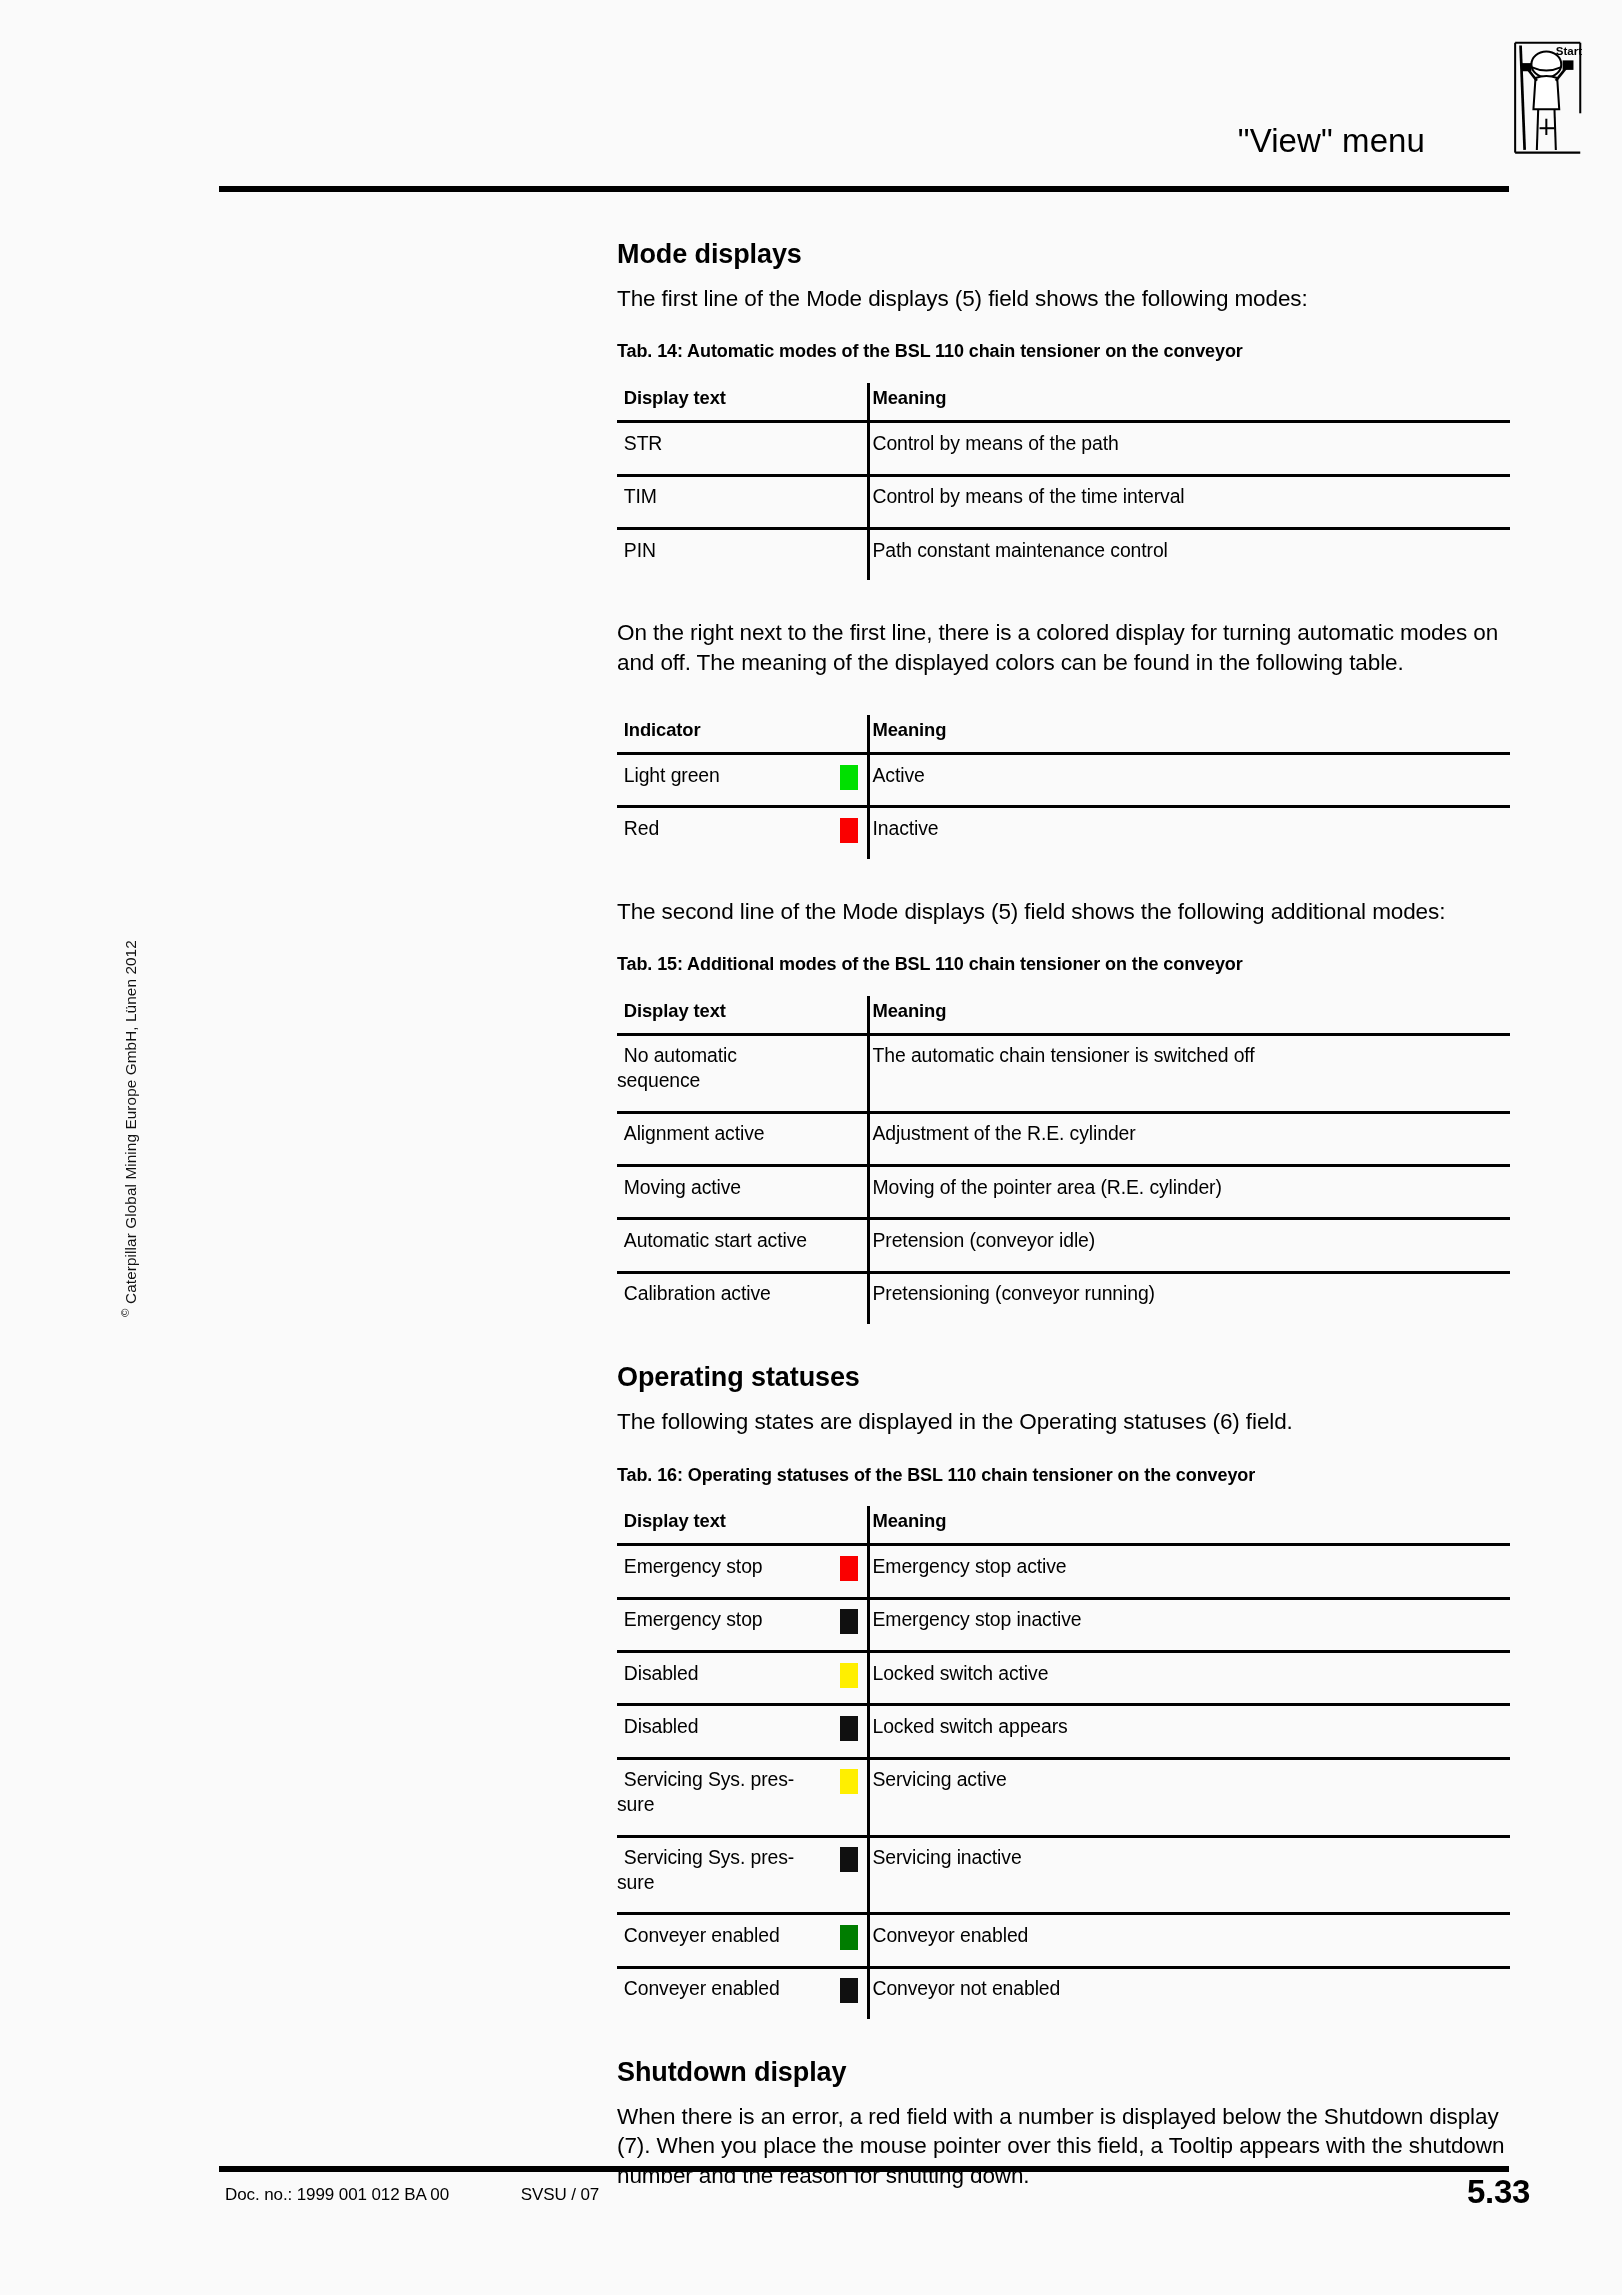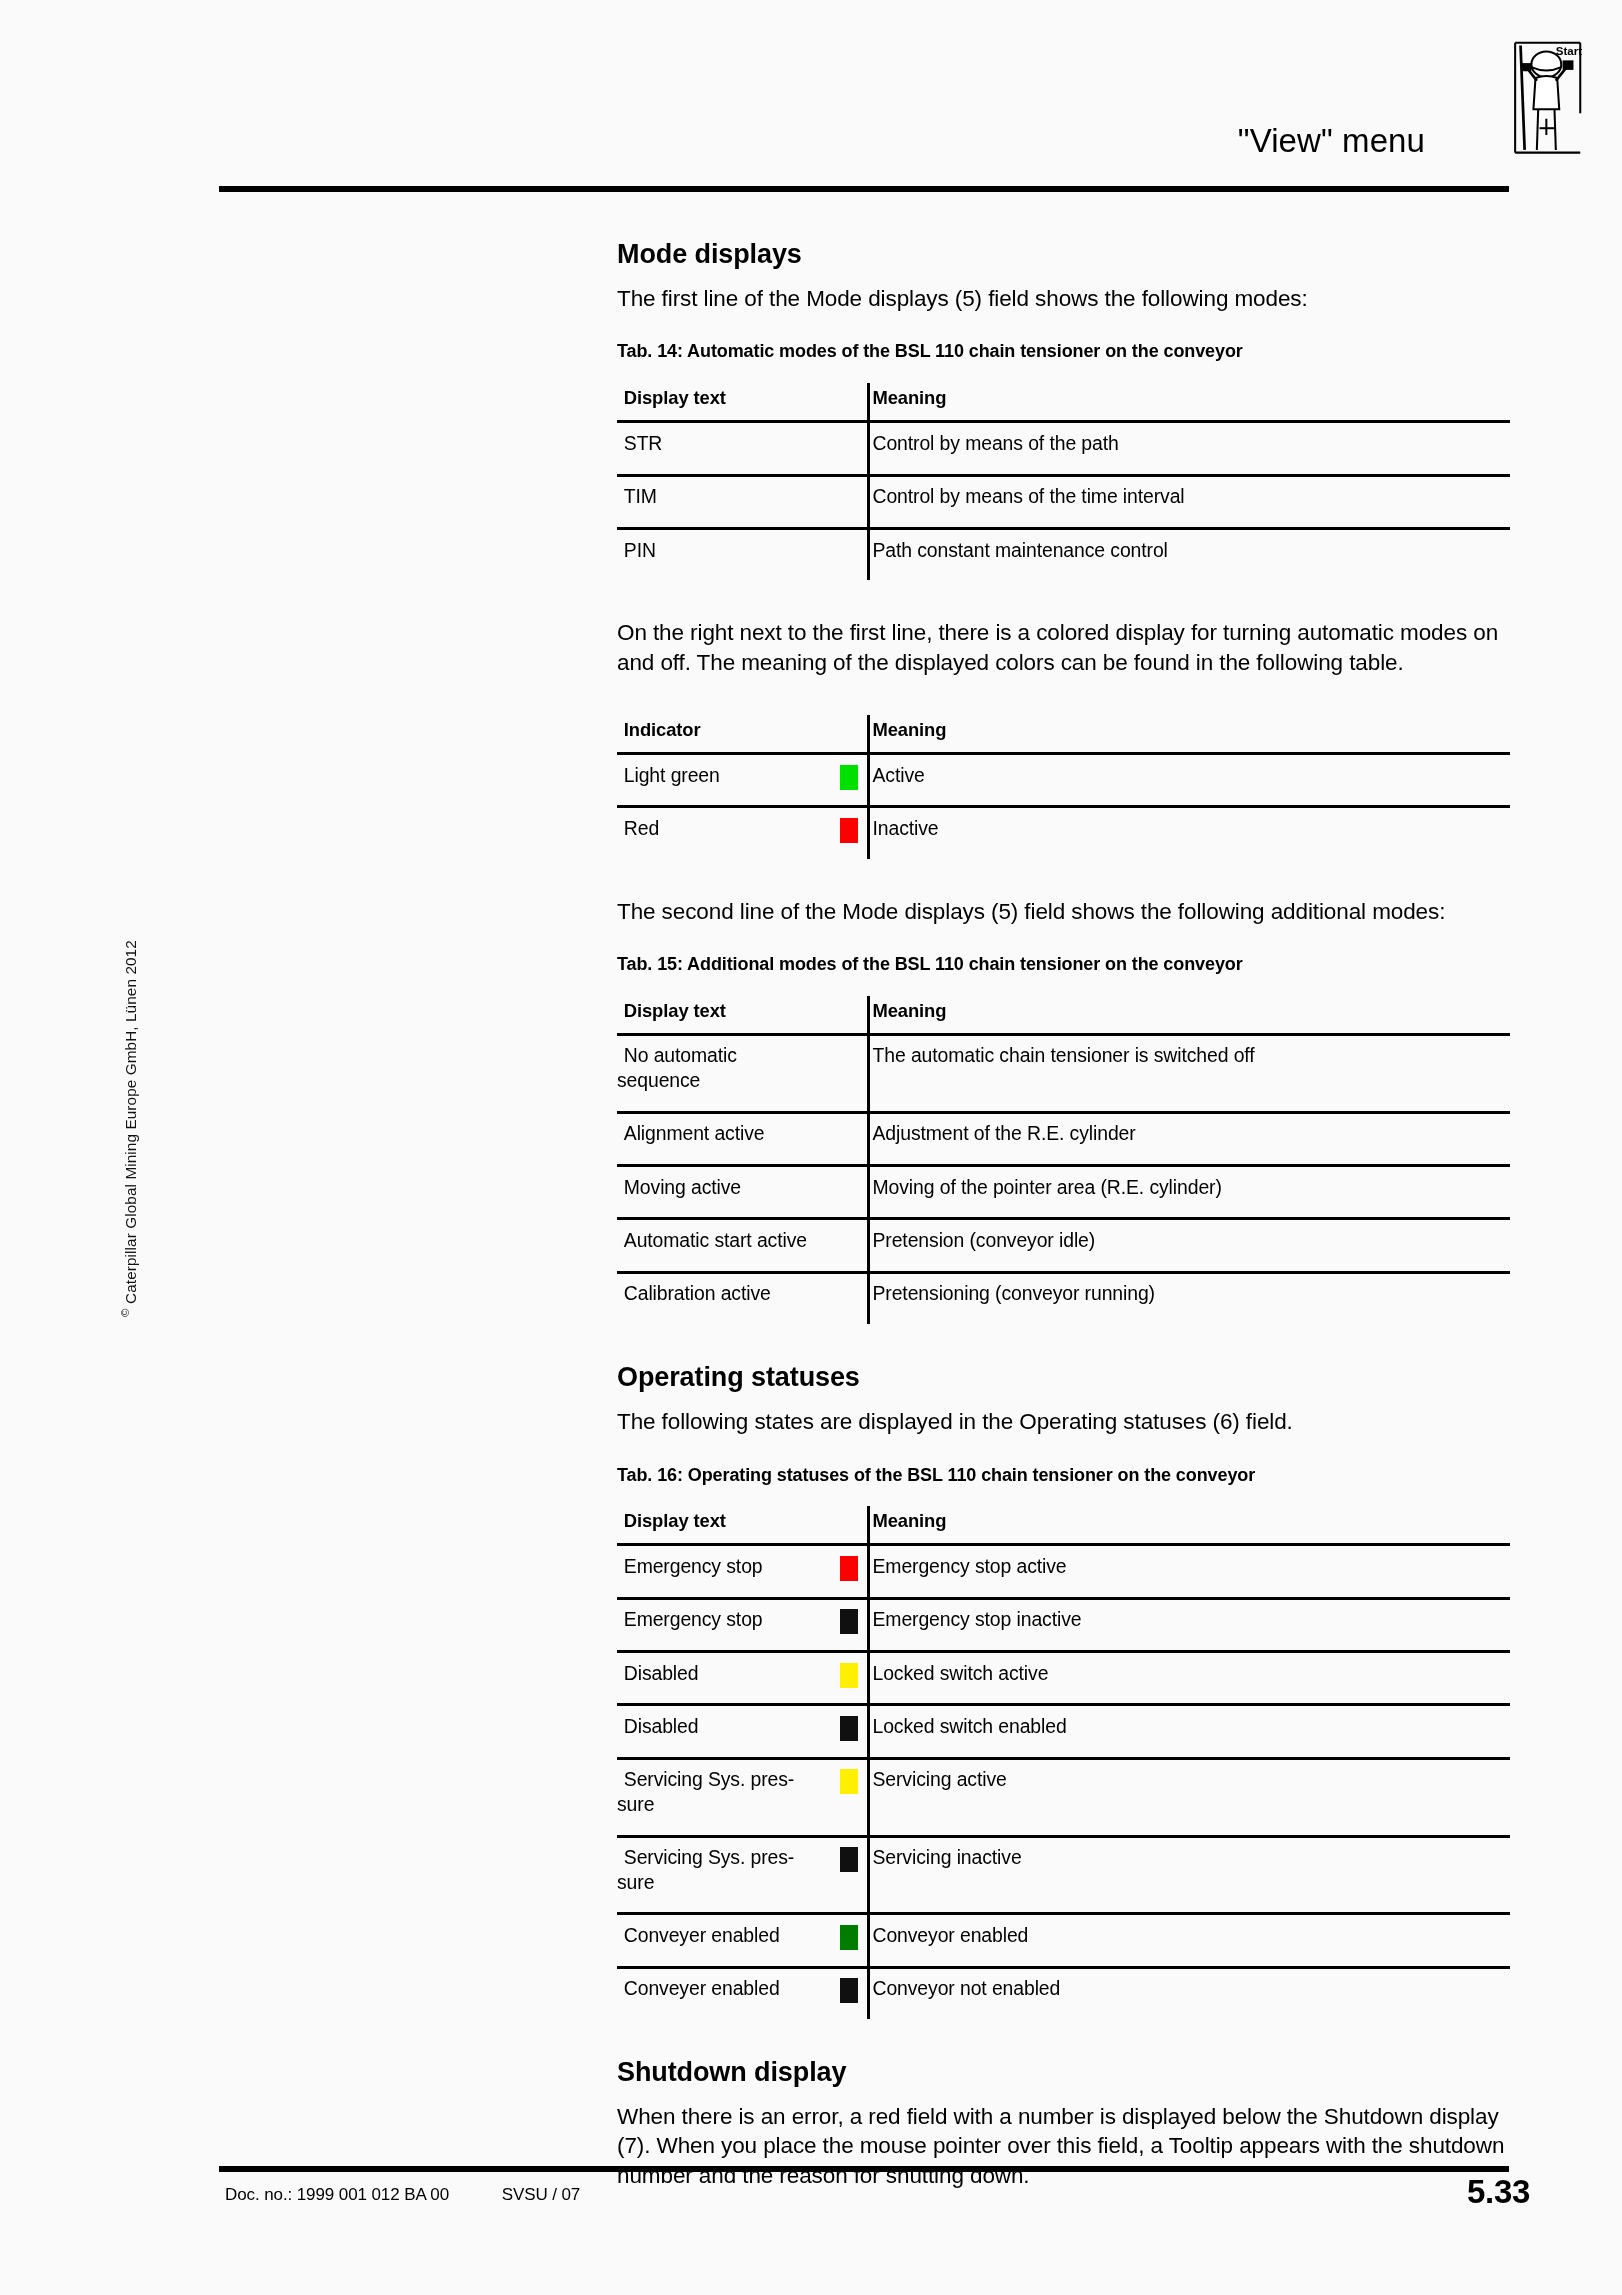--- a/index.html
+++ b/index.html
@@ -168,21 +168,21 @@
   }
   #footer-left {
     position: absolute;
     left: 225px;
     top: 2185px;
     font-size: 17px;
     letter-spacing: -0.1px;
     white-space: nowrap;
   }
   #footer-docno { display: inline-block; }
-  #footer-rev { display: inline-block; margin-left: 48px; }
+  #footer-rev { display: inline-block; margin-left: 67px; }
   #footer-pageno {
     position: absolute;
     right: 93px;
     top: 2173px;
     font-size: 33px;
     font-weight: bold;
     letter-spacing: -0.3px;
   }
 </style>
 </head>
@@ -450,21 +450,21 @@
         <td class="cell-2">
           <span class="cell-pad">Locked switch active</span>
         </td>
       </tr>
       <tr>
         <td class="cell-1">
           <span class="cell-pad">Disabled</span>
           <span class="swatch" style="background: rgb(16, 16, 16);"></span>
         </td>
         <td class="cell-2">
-          <span class="cell-pad">Locked switch enabled</span>
+          <span class="cell-pad">Locked switch appears</span>
         </td>
       </tr>
       <tr>
         <td class="cell-1">
           <span class="cell-pad multiline">Servicing Sys. pres-<br>sure</span>
           <span class="swatch" style="background: rgb(255, 239, 0);"></span>
         </td>
         <td class="cell-2">
           <span class="cell-pad">Servicing active</span>
         </td>

